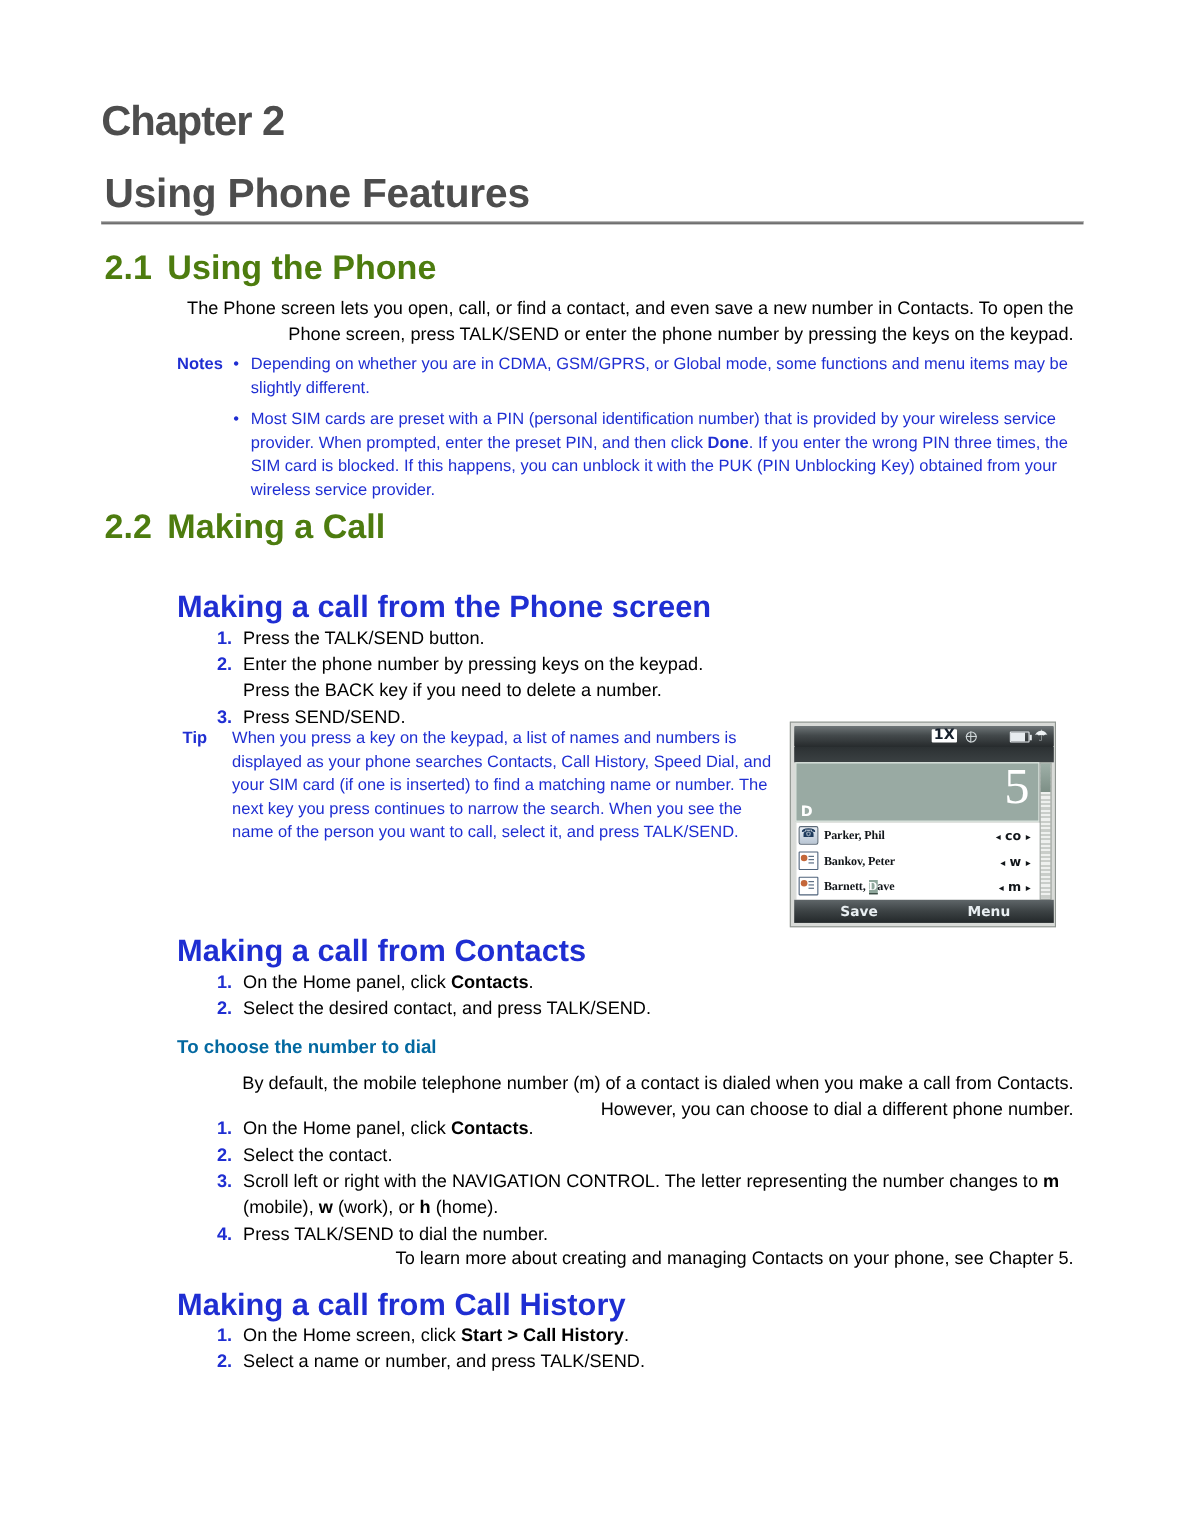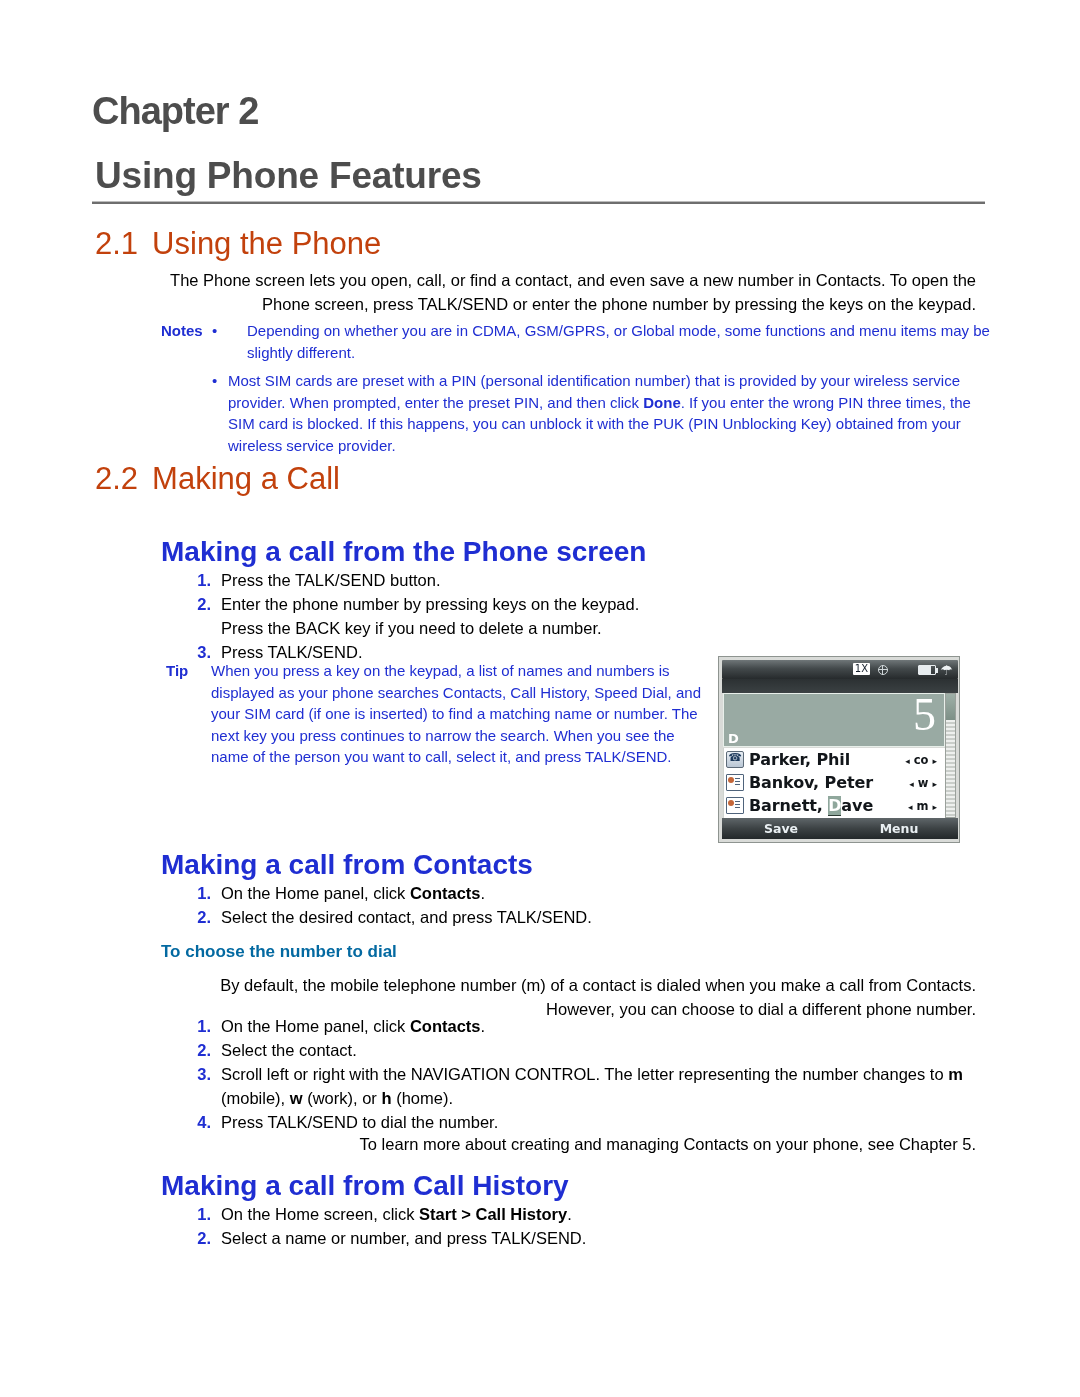--- a/index.html
+++ b/index.html
@@ -51,22 +51,22 @@
     height: 3px;
     background: #6e6e6e;
     border-top: 1px solid #bcbcbc;
     box-sizing: border-box;
   }
 
   
   .sec-h {
     position: absolute;
     font-size: 31px;
-    font-weight: normal;
-    color: #c2410c;
+    font-weight: bold;
+    color: #4d7c0f;
     line-height: 1;
     white-space: nowrap;
   }
   .sec-h .num { margin-right: 14px; }
 
   .sub-h {
     position: absolute;
     font-size: 28px;
     font-weight: bold;
     color: #1f2ed2;
@@ -154,22 +154,22 @@
     height: 19px;
     background: linear-gradient(180deg,#6f7678 0%, #43494b 45%, #262a2c 100%);
     border-radius: 1px;
   }
   .ph-1x {
     position: absolute;
     right: 88px;
     top: 3px;
     background: #ffffff;
     color: #16202c;
-    font-size: 10px;
-    font-weight: normal;
+    font-size: 13px;
+    font-weight: bold;
     padding: 0 2px;
     line-height: 12px;
     border-radius: 1px;
   }
   .ph-globe {
     position: absolute;
     right: 70px;
     top: 5px;
     width: 10px; height: 10px;
     border: 1px solid #cfd6d8;
@@ -320,25 +320,26 @@
   }
   .ico-card::after {
     content:"";
     position:absolute;
     left:8px; top:3px;
     width:5px; height:1px;
     background:#4f637b;
     box-shadow: 0 3px 0 #4f637b, 0 6px 0 #4f637b;
   }
   .ph-name {
-    font-size: 16px;
+    font-size: 11px;
     font-weight: bold;
     color: #12161a;
     white-space: nowrap;
     letter-spacing: -0.1px;
+    font-family: Liberation Serif, serif;
   }
   .ph-name .hl {
     background: #8fa79c;
     color: #ffffff;
     border-bottom: 1px solid #2b3a33;
   }
   .ph-type {
     position: absolute;
     right: 8px;
     font-size: 11.5px;
@@ -375,37 +376,37 @@
   <div class="rule"></div>
 
   <div class="sec-h" style="left:95px; top:228px;">
     <span class="num">2.1</span><span>Using the Phone</span>
   </div>
 
   <div class="para" style="left:161px; top:268px; width:815px;">The Phone screen lets you open, call, or find a contact, and even save a new number in Contacts. To open the Phone screen, press TALK/SEND or enter the phone number by pressing the keys on the keypad.</div>
 
   <div class="note-label" style="left:161px; top:320px;">Notes</div>
   <div class="note-bullet" style="left:212px; top:320px;">•</div>
-  <div class="note-block" style="left:228px; top:320px; width:748px;margin-left:19px;">Depending on whether you are in CDMA, GSM/GPRS, or Global mode, some functions and menu items may be slightly different.</div>
+  <div class="note-block" style="left:228px; top:320px; width:748px;">Depending on whether you are in CDMA, GSM/GPRS, or Global mode, some functions and menu items may be slightly different.</div>
 
   <div class="note-bullet" style="left:212px; top:370px;">•</div>
   <div class="note-block" style="left:228px; top:370px; width:748px;"><span>Most SIM cards are preset with a PIN (personal identification number) that is provided by your wireless service provider. When prompted, enter the preset PIN, and then click </span><b>Done</b><span>. If you enter the wrong PIN three times, the SIM card is blocked. If this happens, you can unblock it with the PUK (PIN Unblocking Key) obtained from your wireless service provider.</span></div>
 
   <div class="sec-h" style="left:95px; top:463px;">
     <span class="num">2.2</span><span>Making a Call</span>
   </div>
 
 
   <div class="sub-h" style="left:161px; top:538px;">Making a call from the Phone screen</div>
 
   <div class="olist" style="left:185px; top:568px; width:480px;">
     <div class="oitem"><span class="mk">1.</span><span>Press the TALK/SEND button.</span></div>
     <div class="oitem"><span class="mk">2.</span><span>Enter the phone number by pressing keys on the keypad.</span></div>
     <div class="oitem"><span class="mk"></span><span>Press the BACK key if you need to delete a number.</span></div>
-    <div class="oitem"><span class="mk">3.</span><span>Press TALK/SEND.</span></div>
+    <div class="oitem"><span class="mk">3.</span><span>Press SEND/SEND.</span></div>
   </div>
 
   <div class="note-label" style="left:166px; top:660px;">Tip</div>
   <div class="note-block" style="left:211px; top:660px; width:490px;">When you press a key on the keypad, a list of names and numbers is displayed as your phone searches Contacts, Call History, Speed Dial, and your SIM card (if one is inserted) to find a matching name or number. The next key you press continues to narrow the search. When you see the name of the person you want to call, select it, and press TALK/SEND.</div>
 
   <div class="phone">
     <div class="ph-statusbar">
       <div class="ph-1x">1X</div>
       <div class="ph-globe"></div>
       <div class="ph-batt"></div>

